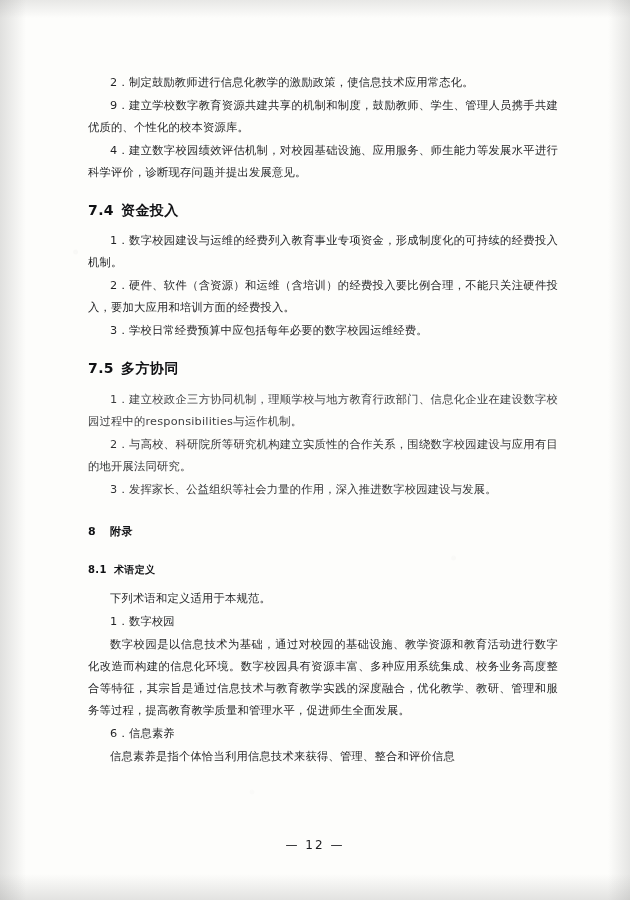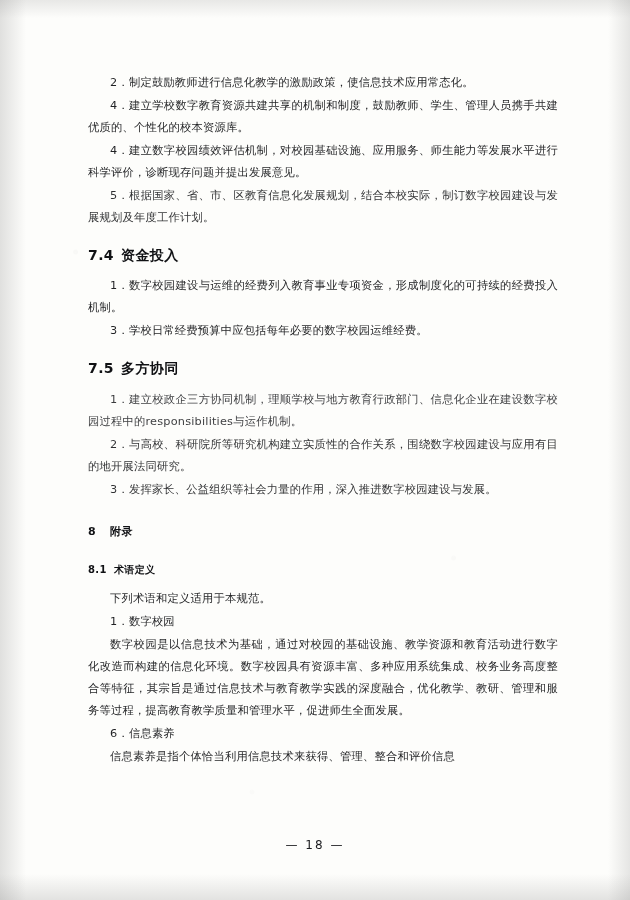--- a/index.html
+++ b/index.html
@@ -113,30 +113,30 @@
 <div id="page">
   <div class="edge-t"></div>
   <div class="edge-b"></div>
   <div class="edge-l"></div>
   <div class="edge-r"></div>
 
   <div id="content">
 
     <div class="block">
       <p class="para indent2 fuzzy1">2．制定鼓励教师进行信息化教学的激励政策，使信息技术应用常态化。</p>
-      <p class="para indent2 fuzzy1">4．建立学校数字教育资源共建共享的机制和制度，鼓励教师、学生、管理人员携手共建优质的、个性化的校本资源库。</p>
+      <p class="para indent2 fuzzy1">9．建立学校数字教育资源共建共享的机制和制度，鼓励教师、学生、管理人员携手共建优质的、个性化的校本资源库。</p>
       <p class="para indent2 fuzzy1">4．建立数字校园绩效评估机制，对校园基础设施、应用服务、师生能力等发展水平进行科学评价，诊断现存问题并提出发展意见。</p>
-      <p class="para indent2 fuzzy2">5．根据国家、省、市、区教育信息化发展规划，结合本校实际，制订数字校园建设与发展规划及年度工作计划。</p>
     </div>
 
     <div class="heading">
       <span class="num">7.4</span><span>资金投入</span>
     </div>
     <div class="block">
       <p class="para indent2 fuzzy1">1．数字校园建设与运维的经费列入教育事业专项资金，形成制度化的可持续的经费投入机制。</p>
+      <p class="para indent2 fuzzy1">2．硬件、软件（含资源）和运维（含培训）的经费投入要比例合理，不能只关注硬件投入，要加大应用和培训方面的经费投入。</p>
       <p class="para indent2 fuzzy1">3．学校日常经费预算中应包括每年必要的数字校园运维经费。</p>
     </div>
 
     <div class="heading">
       <span class="num">7.5</span><span>多方协同</span>
     </div>
     <div class="block">
       <p class="para indent2 fuzzy3">1．建立校政企三方协同机制，理顺学校与地方教育行政部门、信息化企业在建设数字校园过程中的responsibilities与运作机制。</p>
       <p class="para indent2 fuzzy2">2．与高校、科研院所等研究机构建立实质性的合作关系，围绕数字校园建设与应用有目的地开展法同研究。</p>
       <p class="para indent2 fuzzy2">3．发挥家长、公益组织等社会力量的作用，深入推进数字校园建设与发展。</p>
@@ -153,14 +153,14 @@
     <div class="block">
       <p class="para indent2 fuzzy1">下列术语和定义适用于本规范。</p>
       <p class="para indent2 fuzzy1">1．数字校园</p>
       <p class="para indent2 fuzzy1">数字校园是以信息技术为基础，通过对校园的基础设施、教学资源和教育活动进行数字化改造而构建的信息化环境。数字校园具有资源丰富、多种应用系统集成、校务业务高度整合等特征，其宗旨是通过信息技术与教育教学实践的深度融合，优化教学、教研、管理和服务等过程，提高教育教学质量和管理水平，促进师生全面发展。</p>
       <p class="para indent2 fuzzy1">6．信息素养</p>
       <p class="para indent2 fuzzy1">信息素养是指个体恰当利用信息技术来获得、管理、整合和评价信息</p>
     </div>
 
   </div>
 
-  <div id="footer">— 18 —</div>
+  <div id="footer">— 12 —</div>
 </div>
 
 </body></html>

